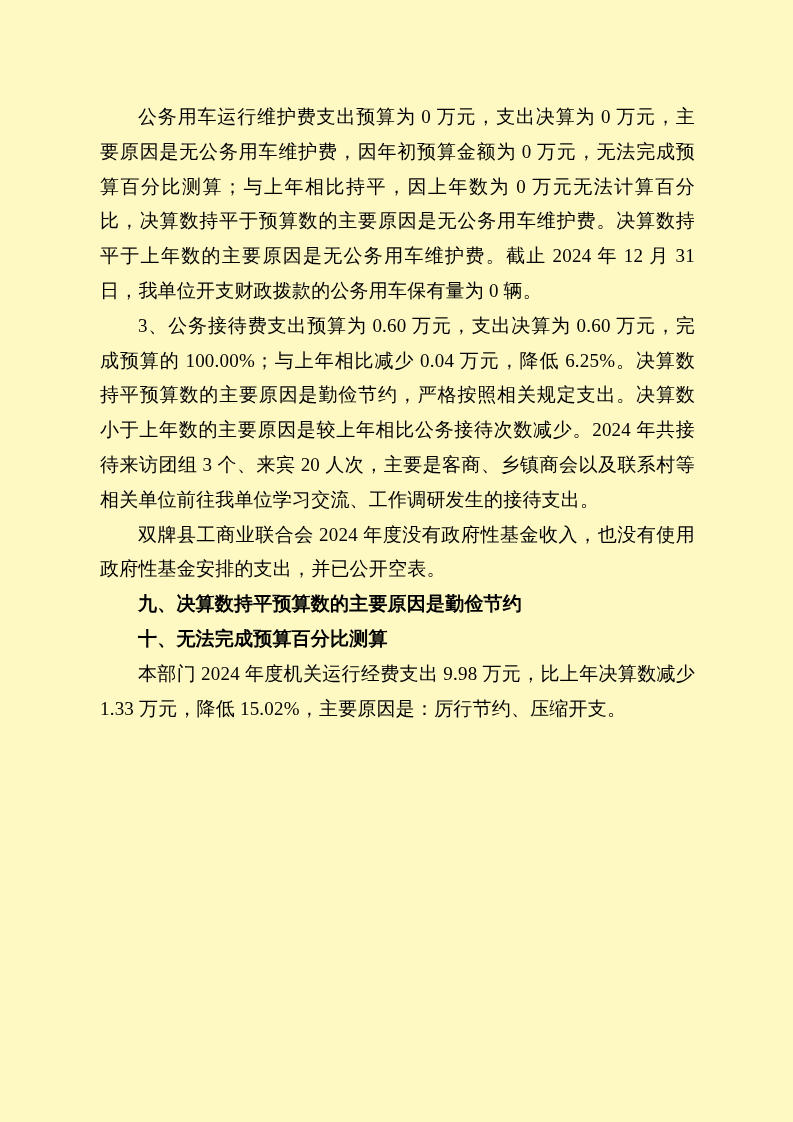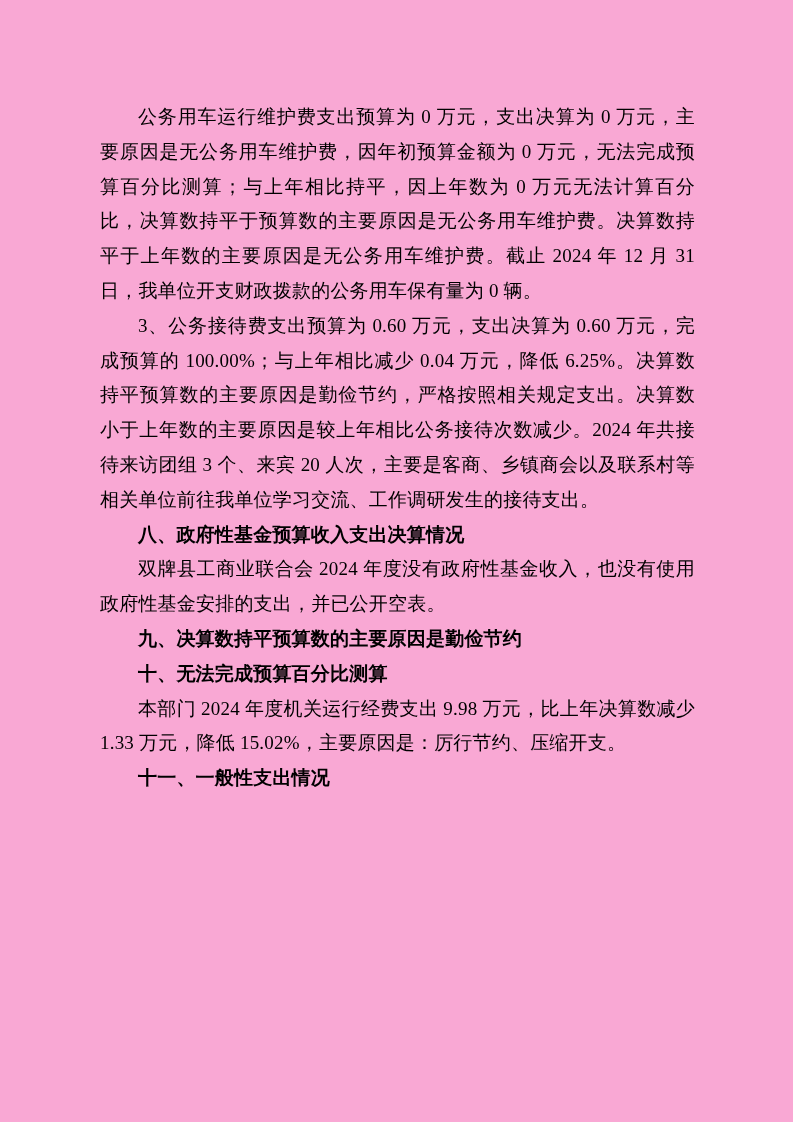--- a/index.html
+++ b/index.html
@@ -10,21 +10,21 @@
 
   body {
     font-family: "Liberation Serif", "DejaVu Serif", serif;
   }
 
   .page {
     position: relative;
     width: 793px;
     height: 1122px;
     margin: 0 auto;
-    background: #f9a8d4;
+    background: #fef9c3;
     padding: 100px 98px 0 100px;
     overflow: hidden;
   }
 
   .doc-body {
     width: 100%;
     color: #000000;
     font-size: 19px;
     line-height: 34.8px;
   }
@@ -49,28 +49,26 @@
 </head>
 <body>
 
 <div class="page">
   <div class="doc-body">
 
     <p class="para">公务用车运行维护费支出预算为 0 万元，支出决算为 0 万元，主要原因是无公务用车维护费，因年初预算金额为 0 万元，无法完成预算百分比测算；与上年相比持平，因上年数为 0 万元无法计算百分比，决算数持平于预算数的主要原因是无公务用车维护费。决算数持平于上年数的主要原因是无公务用车维护费。截止 2024 年 12 月 31 日，我单位开支财政拨款的公务用车保有量为 0 辆。</p>
 
     <p class="para">3、公务接待费支出预算为 0.60 万元，支出决算为 0.60 万元，完成预算的 100.00%；与上年相比减少 0.04 万元，降低 6.25%。决算数持平预算数的主要原因是勤俭节约，严格按照相关规定支出。决算数小于上年数的主要原因是较上年相比公务接待次数减少。2024 年共接待来访团组 3 个、来宾 20 人次，主要是客商、乡镇商会以及联系村等相关单位前往我单位学习交流、工作调研发生的接待支出。</p>
 
-    <h2 class="heading">八、政府性基金预算收入支出决算情况</h2>
 
     <p class="para">双牌县工商业联合会 2024 年度没有政府性基金收入，也没有使用政府性基金安排的支出，并已公开空表。</p>
 
     <h2 class="heading">九、决算数持平预算数的主要原因是勤俭节约</h2>
 
 
     <h2 class="heading">十、无法完成预算百分比测算</h2>
 
     <p class="para">本部门 2024 年度机关运行经费支出 9.98 万元，比上年决算数减少 1.33 万元，降低 15.02%，主要原因是：厉行节约、压缩开支。</p>
 
-    <h2 class="heading">十一、一般性支出情况</h2>
 
 
   </div>
 </div>
 
 </body></html>

